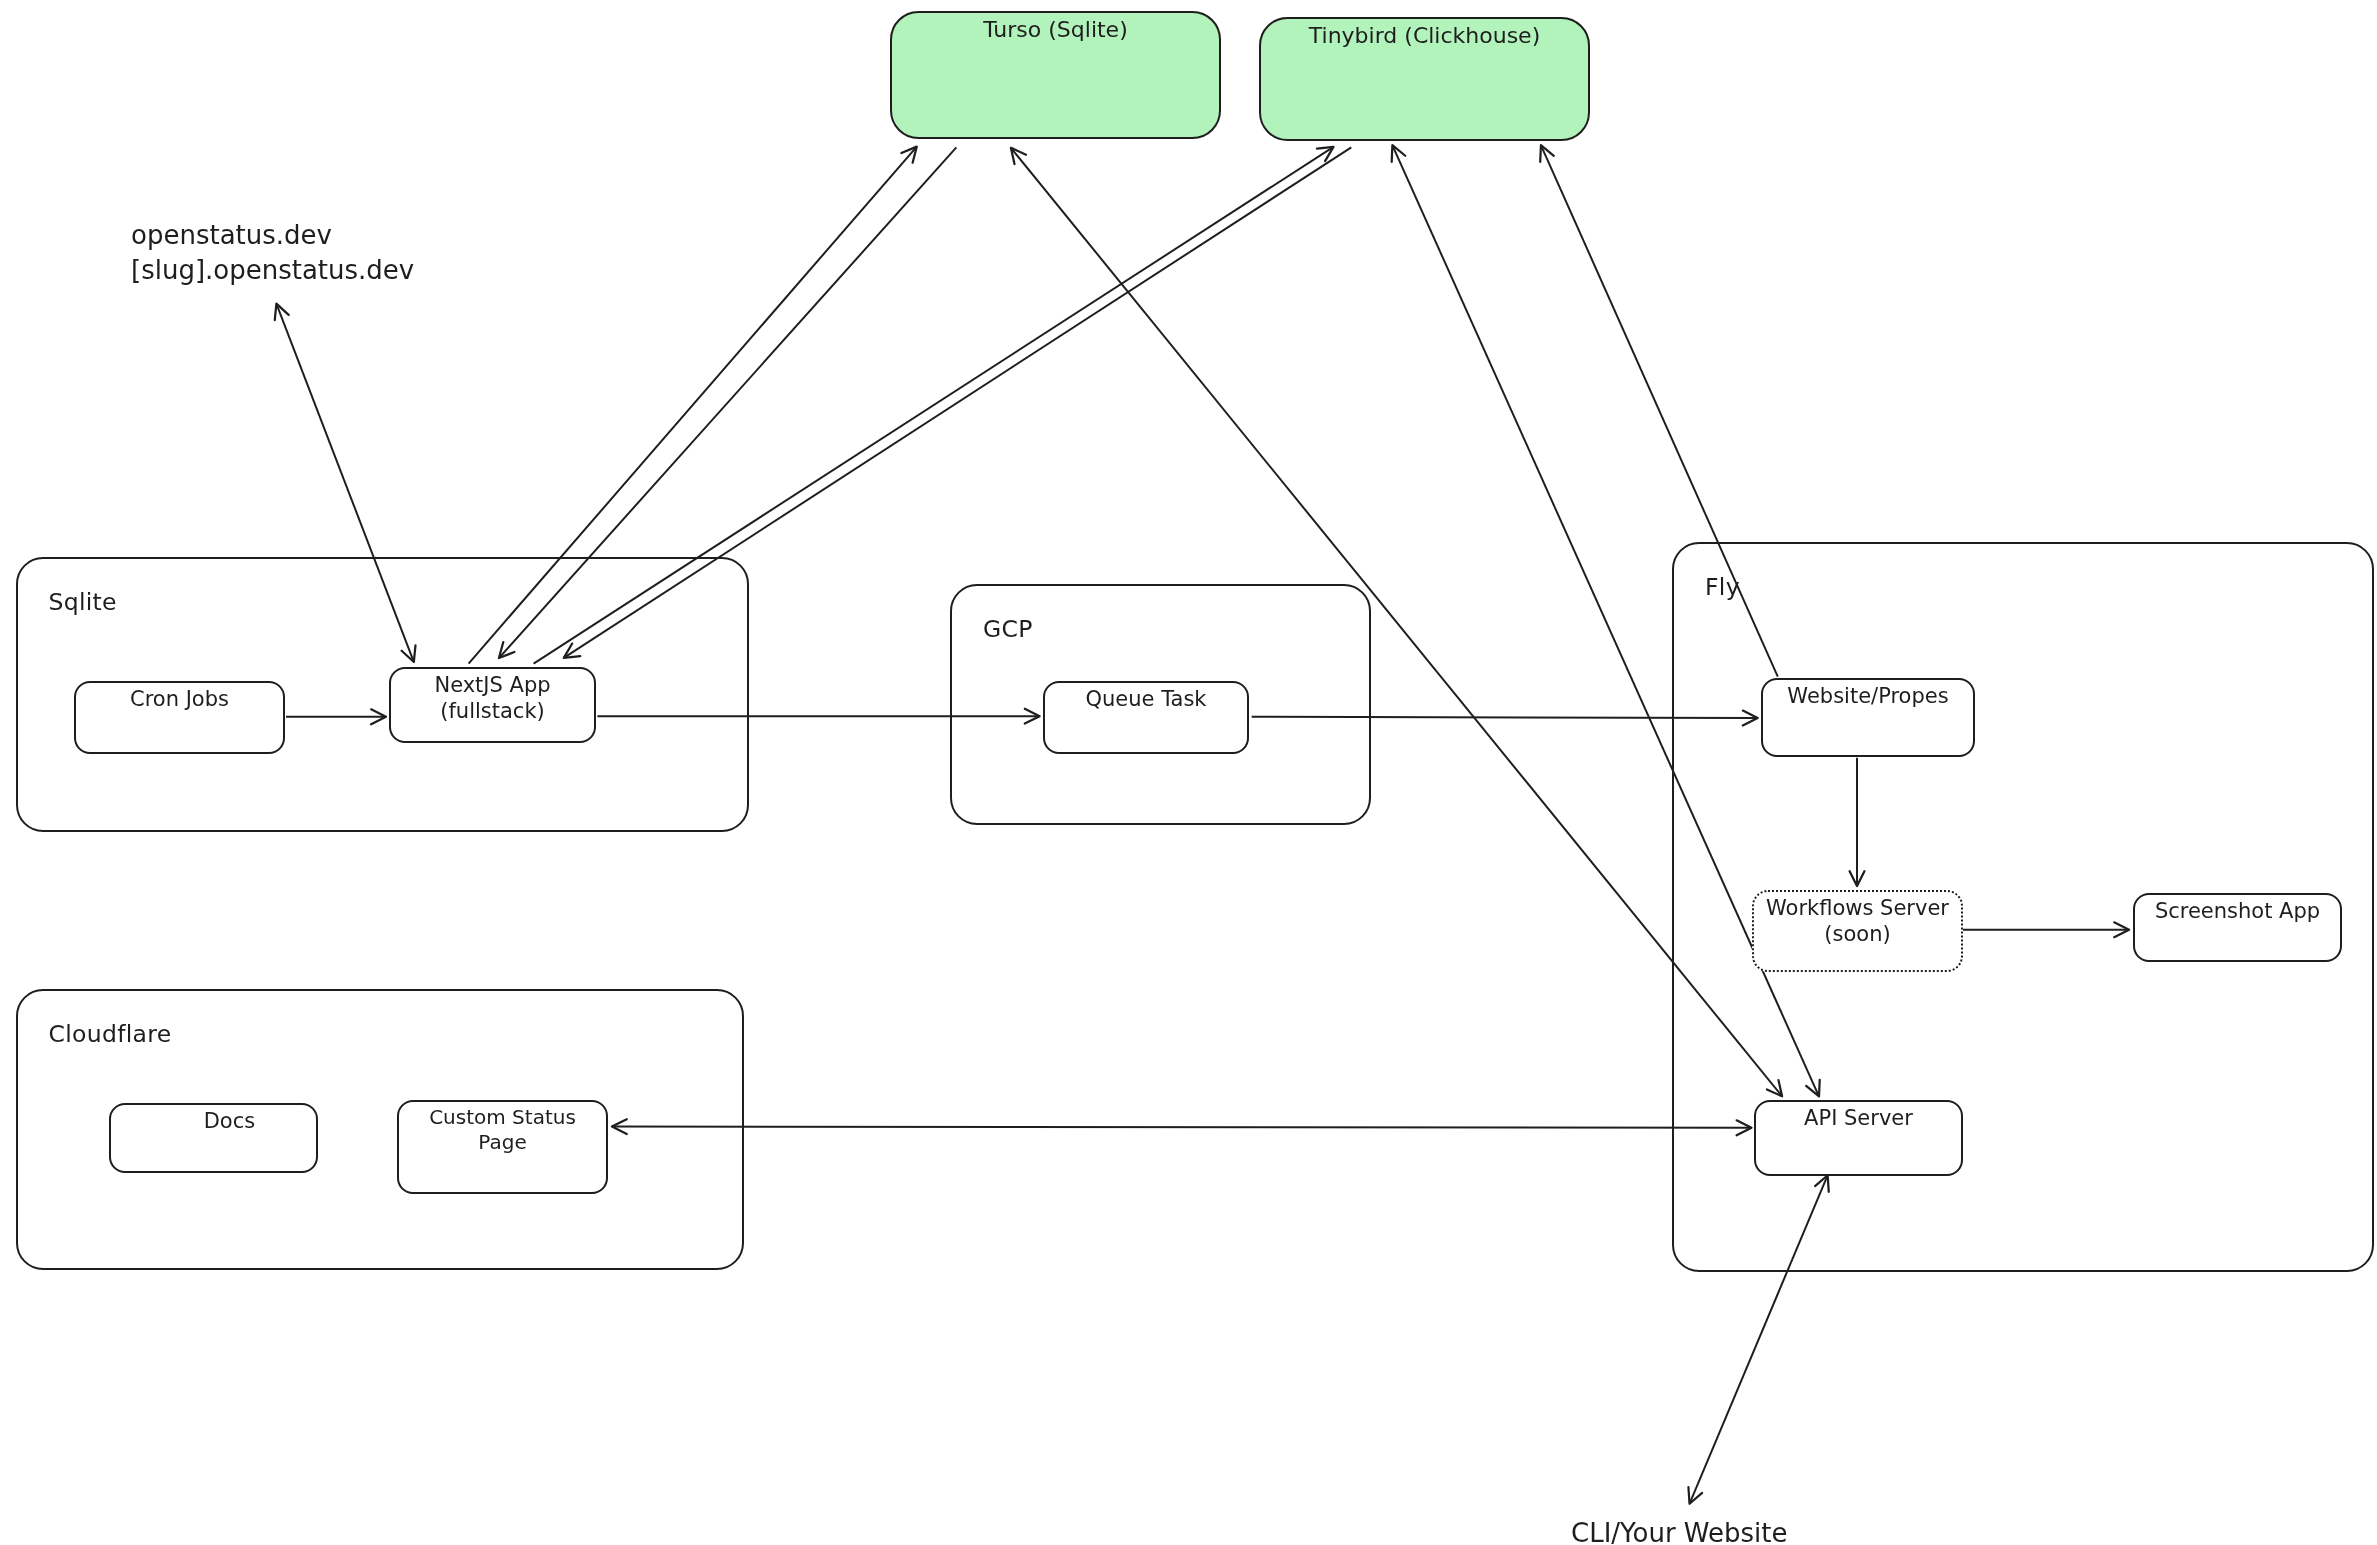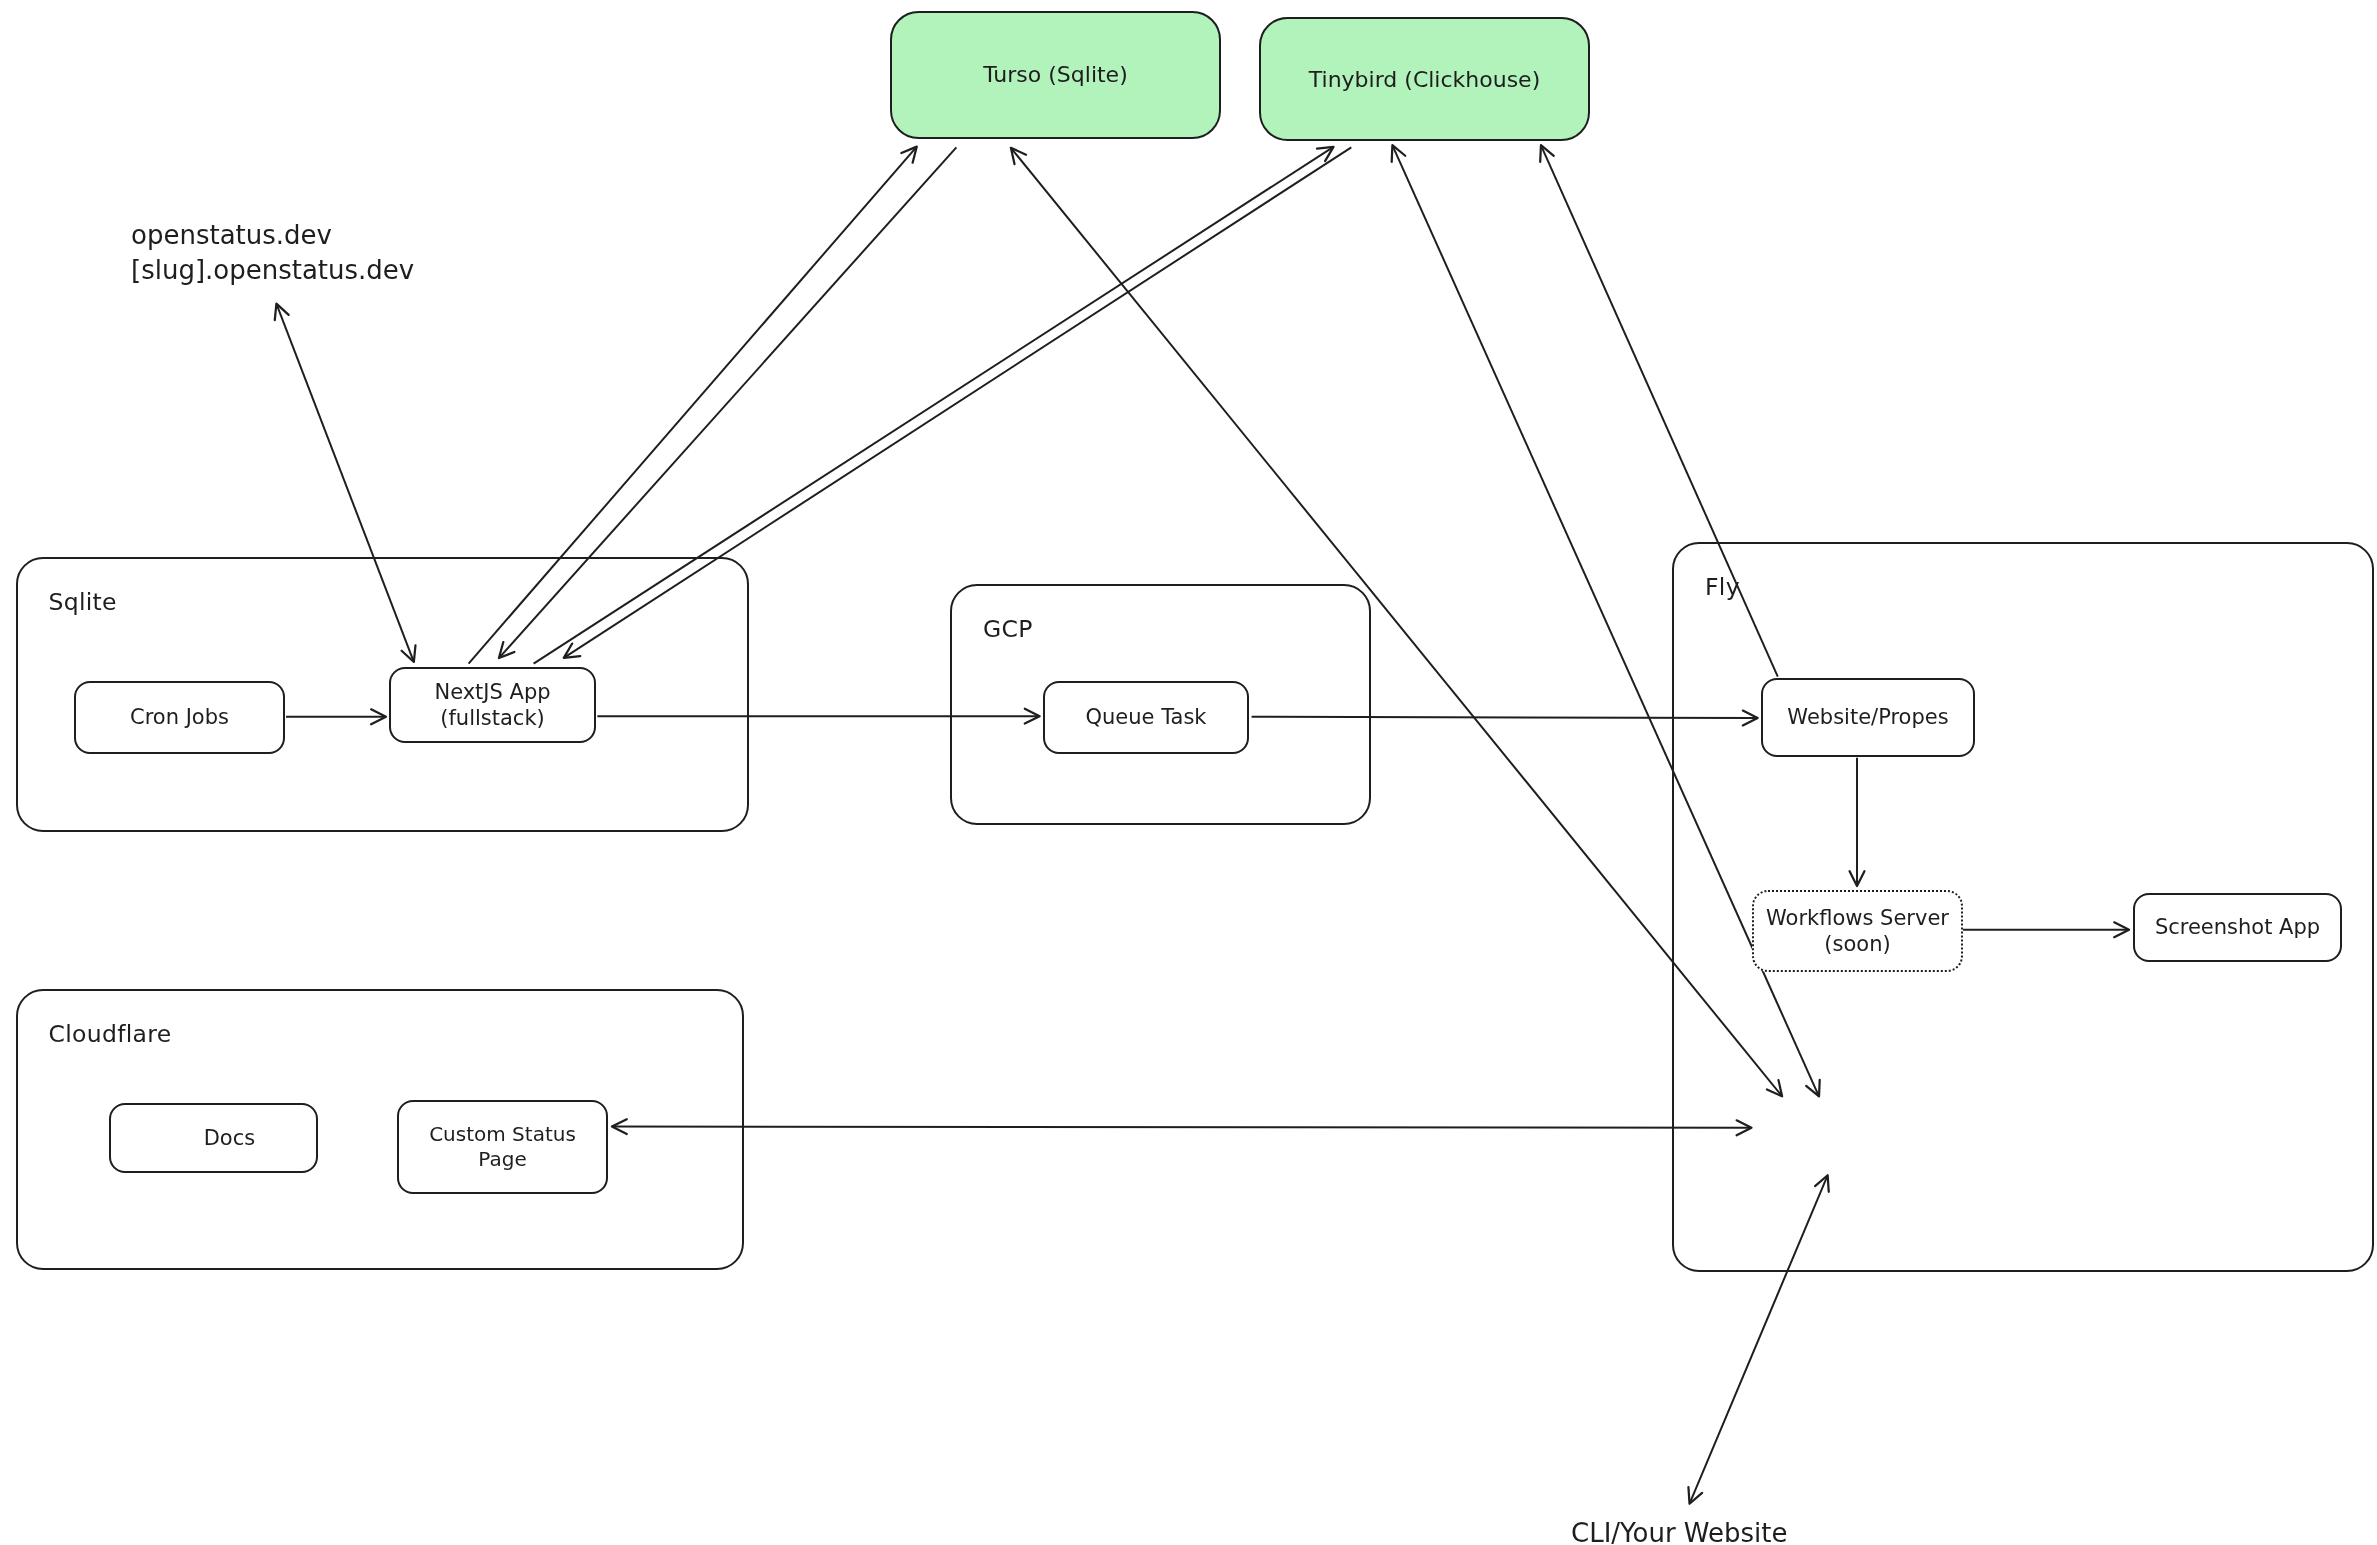--- a/index.html
+++ b/index.html
@@ -30,21 +30,21 @@
     position: absolute;
     inset: 0;
     z-index: 2;
   }
   .node {
     position: absolute;
     border: 2.2px solid #1e1e1e;
     border-radius: 16px;
     background: #ffffff;
     display: flex;
-    align-items: center;
+    align-items: flex-start;
     justify-content: center;
     text-align: center;
     white-space: pre-line;
     font-size: 21px;
     line-height: 1.25;
     z-index: 3;
     box-sizing: border-box;
     padding: 2.5px 6.2px;
   }
   .node.datastore {
@@ -150,20 +150,23 @@
 
   <div class="node dotted" style="left:1752px; top:890px; width:211px; height:82px;">
     <span>Workflows Server
 (soon)</span>
   </div>
 
   <div class="node" style="left:2133px; top:893px; width:209px; height:69px;">
     <span>Screenshot App</span>
   </div>
 
+  <div class="node" style="left:1754px; top:1100px; width:209px; height:76px;">
+    <span>API Server</span>
+  </div>
 
   <div class="node" style="left:109px; top:1103px; width:209px; height:70px;padding-left:38px;">
     <span>Docs</span>
   </div>
 
   <div class="node" style="left:397px; top:1100px; width:211px; height:94px; font-size:20px;">
     <span>Custom Status Page</span>
   </div>
 
   <div class="annotation" style="left:131px; top:218px;">openstatus.dev

